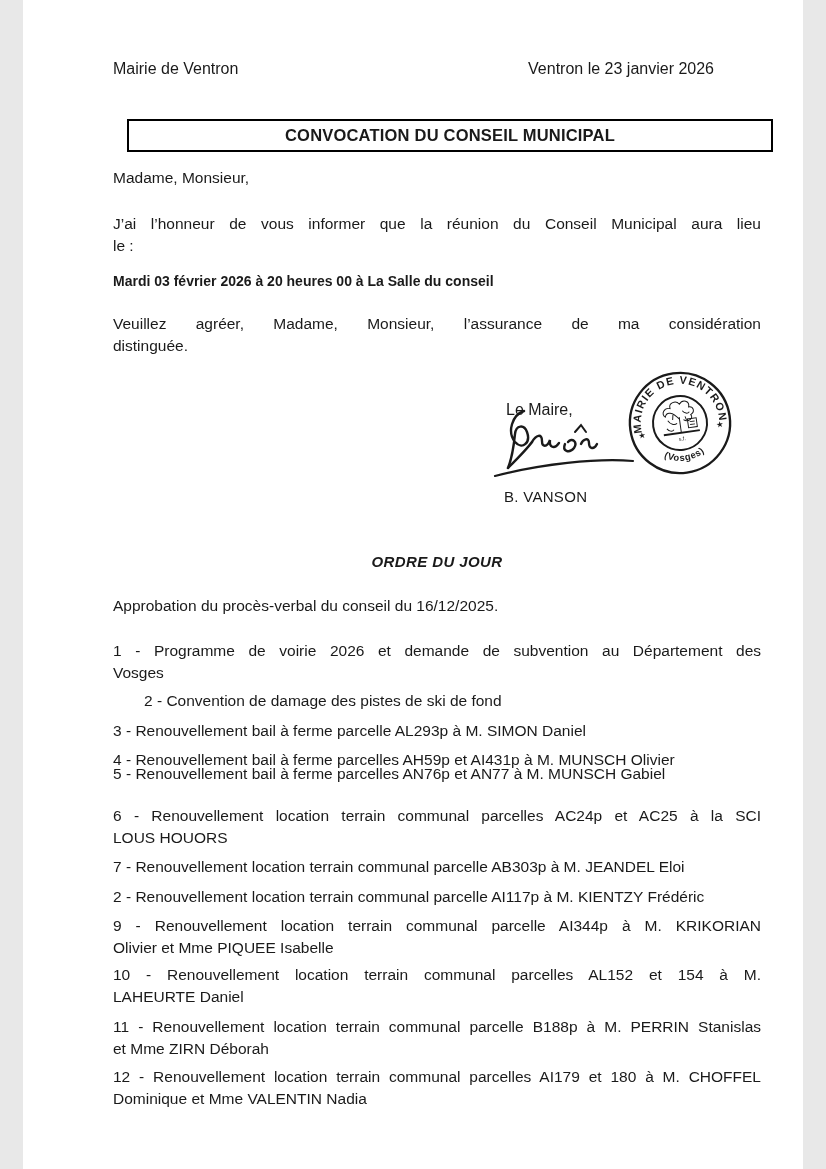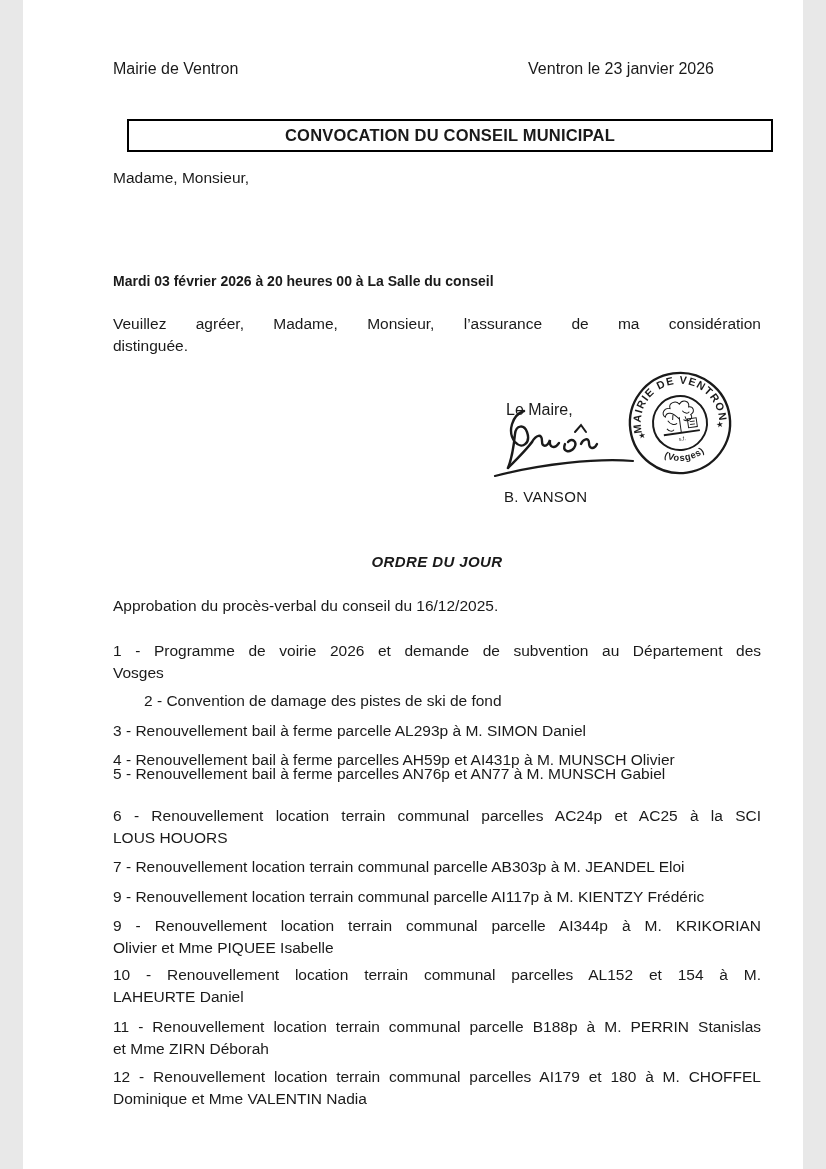--- a/index.html
+++ b/index.html
@@ -49,20 +49,24 @@
 
 <div class="page">
 
   <div class="abs header-left">Mairie de Ventron</div>
   <div class="abs header-right">Ventron le 23 janvier 2026</div>
 
   <div class="abs title-box">CONVOCATION DU CONSEIL MUNICIPAL</div>
 
   <div class="abs content-w salutation">Madame, Monsieur,</div>
 
+  <div class="abs content-w intro">
+      <div class="jline">J’ai l’honneur de vous informer que la réunion du Conseil Municipal aura lieu</div>
+      <div>le :</div>
+    </div>
 
   <div class="abs content-w meeting-line">Mardi 03 février 2026 à 20 heures 00 à La Salle du conseil</div>
 
   <div class="abs content-w closing">
       <div class="jline">Veuillez agréer, Madame, Monsieur, l’assurance de ma considération</div>
       <div>distinguée.</div>
     </div>
 
   <div class="abs le-maire">Le Maire,</div>
 
@@ -130,21 +134,21 @@
       <div>5 - Renouvellement bail à ferme parcelles AN76p et AN77 à M. MUNSCH Gabiel</div>
     </div>
   <div class="abs content-w it-6">
       <div class="jline">6 - Renouvellement location terrain communal parcelles AC24p et AC25 à la SCI</div>
       <div>LOUS HOUORS</div>
     </div>
   <div class="abs content-w it-7">
       <div>7 - Renouvellement location terrain communal parcelle AB303p à M. JEANDEL Eloi</div>
     </div>
   <div class="abs content-w it-8">
-      <div>9 - Renouvellement location terrain communal parcelle AI117p à M. KIENTZY Frédéric</div>
+      <div>2 - Renouvellement location terrain communal parcelle AI117p à M. KIENTZY Frédéric</div>
     </div>
   <div class="abs content-w it-9">
       <div class="jline">9 - Renouvellement location terrain communal parcelle AI344p à M. KRIKORIAN</div>
       <div>Olivier et Mme PIQUEE Isabelle</div>
     </div>
   <div class="abs content-w it-10">
       <div class="jline">10 - Renouvellement location terrain communal parcelles AL152 et 154 à M.</div>
       <div>LAHEURTE Daniel</div>
     </div>
   <div class="abs content-w it-11">

